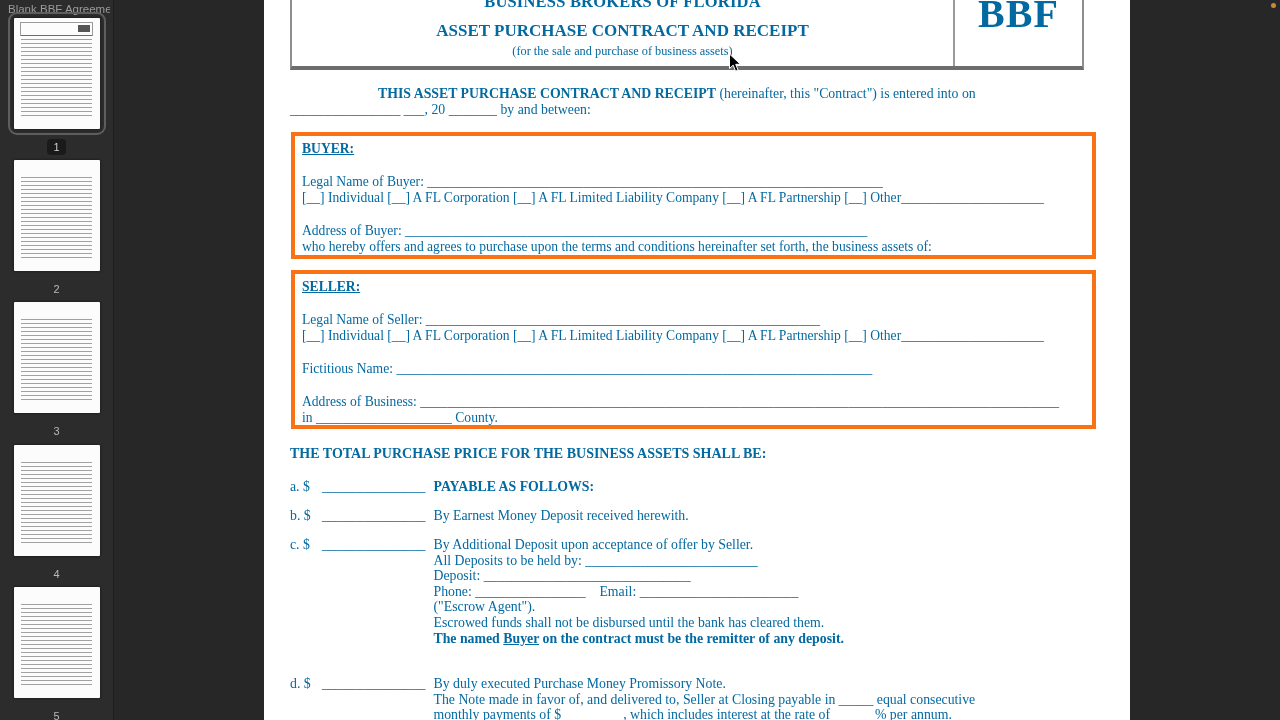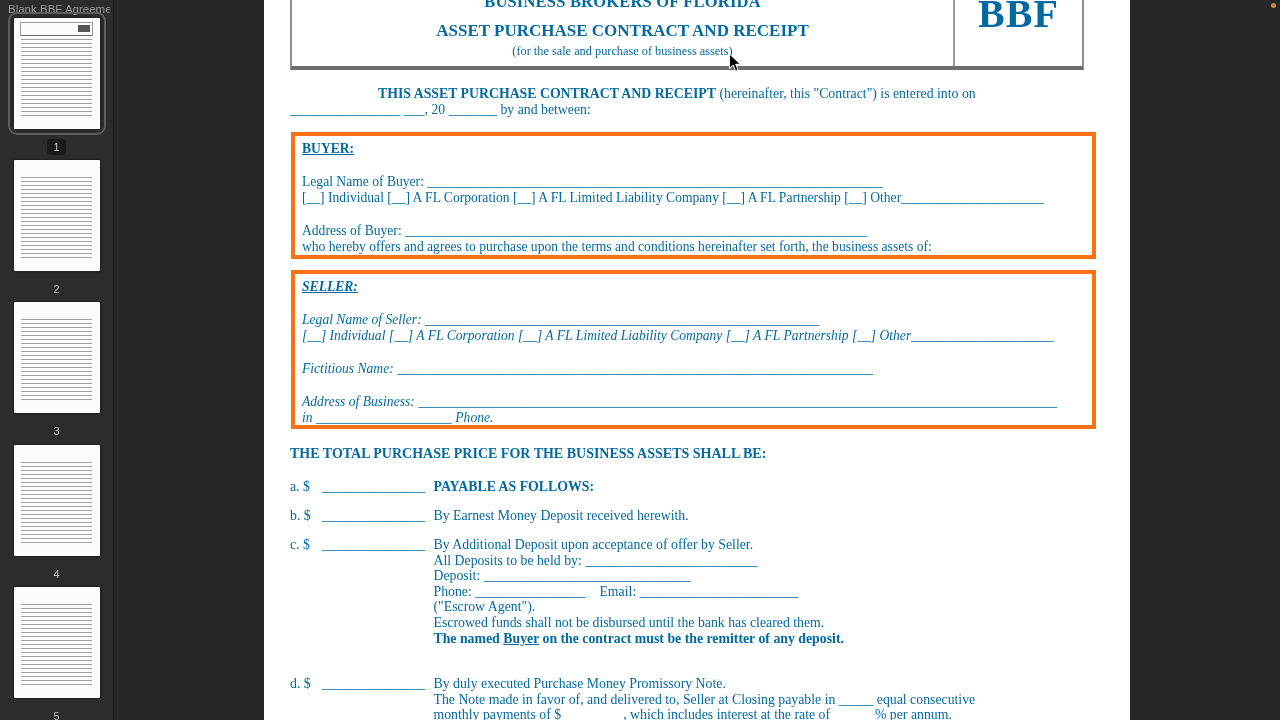--- a/index.html
+++ b/index.html
@@ -44,21 +44,21 @@
 
   
   .intro{position:absolute;left:26px;top:86px;width:740px;font-size:13.8px;line-height:16px;}
   .intro .first{text-indent:88px;}
 
   
   .party-box{position:absolute;left:27px;width:805px;box-sizing:border-box;border:4px solid #f97316;
              padding:5px 7px;font-size:13.6px;}
   .party-box .line{line-height:16.4px;height:16.4px;}
   #buyer-box{top:132px;height:127px;}
-  #seller-box{top:270px;height:159px;font-style:italic;}
+  #seller-box{top:270px;height:159px;}
 
   .price-heading{position:absolute;left:26px;top:446px;font-size:14px;font-weight:bold;}
 
   
   .pay-row{position:absolute;left:26px;display:flex;align-items:flex-start;font-size:13.8px;}
   .pay-label{width:32px;white-space:pre;line-height:15.6px;}
   .pay-blank{white-space:pre;line-height:15.6px;}
   .pay-text{margin-left:8px;}
   .pay-text .line{line-height:15.6px;}
 
@@ -153,21 +153,21 @@
 
     <div class="party-box" id="seller-box">
       <div class="line b u">SELLER:</div>
       <div class="line"></div>
       <div class="line">Legal Name of Seller: __________________________________________________________</div>
       <div class="line">[__] Individual [__] A FL Corporation [__] A FL Limited Liability Company [__] A FL Partnership [__] Other_____________________</div>
       <div class="line"></div>
       <div class="line">Fictitious Name: ______________________________________________________________________</div>
       <div class="line"></div>
       <div class="line">Address of Business: ______________________________________________________________________________________________</div>
-      <div class="line">in ____________________ Phone.</div>
+      <div class="line">in ____________________ County.</div>
     </div>
 
     <div class="price-heading">THE TOTAL PURCHASE PRICE FOR THE BUSINESS ASSETS SHALL BE:</div>
 
     <div class="pay-row" style="top:479px">
       <span class="pay-label">a. $</span>
       <span class="pay-blank">_______________</span>
       <div class="pay-text">
           <div class="line b">PAYABLE AS FOLLOWS:</div>
         </div>

